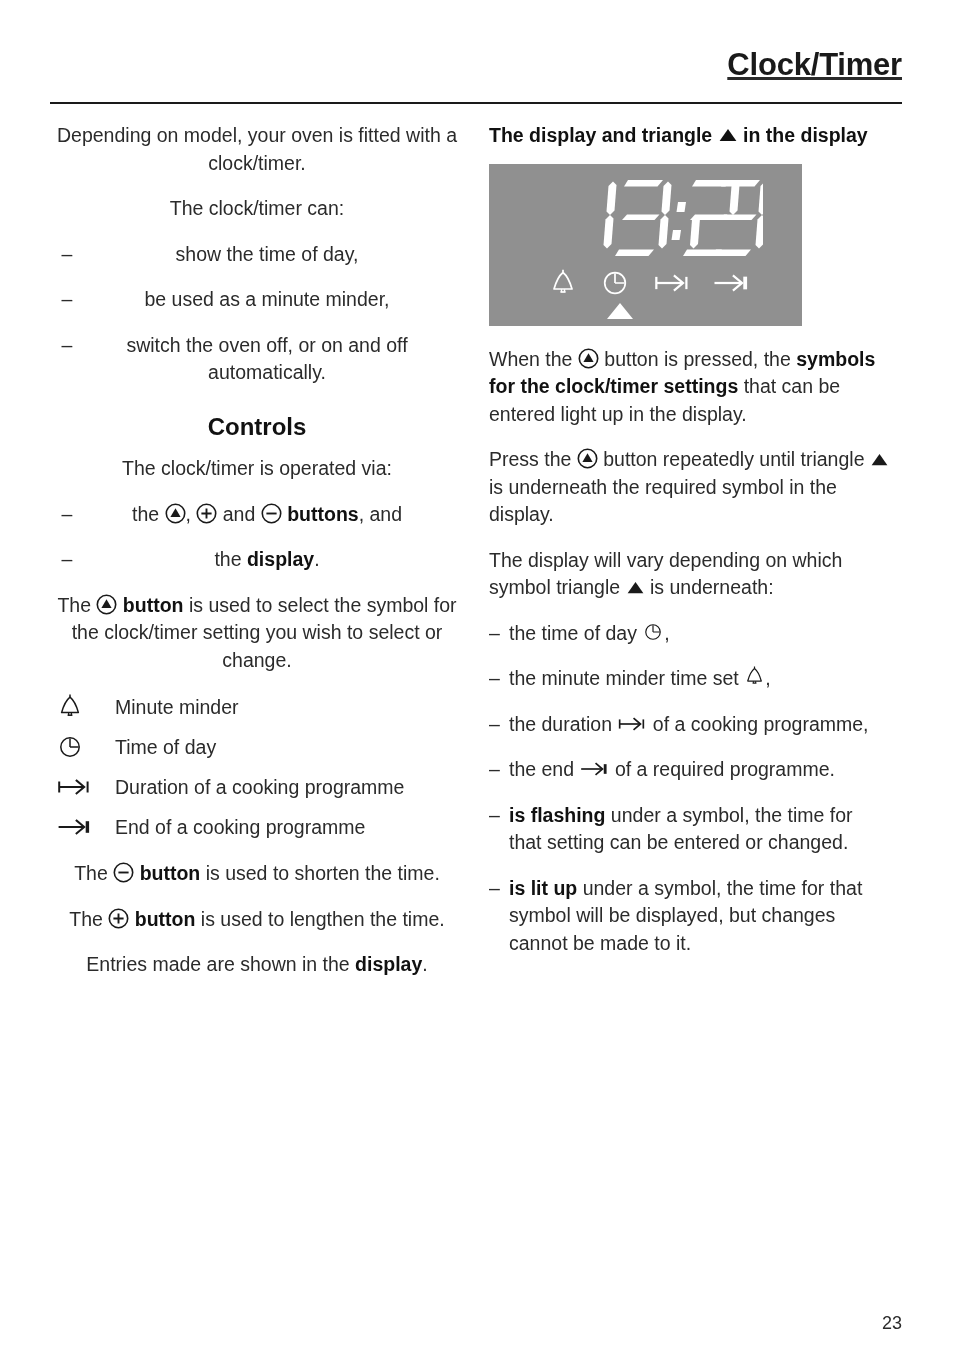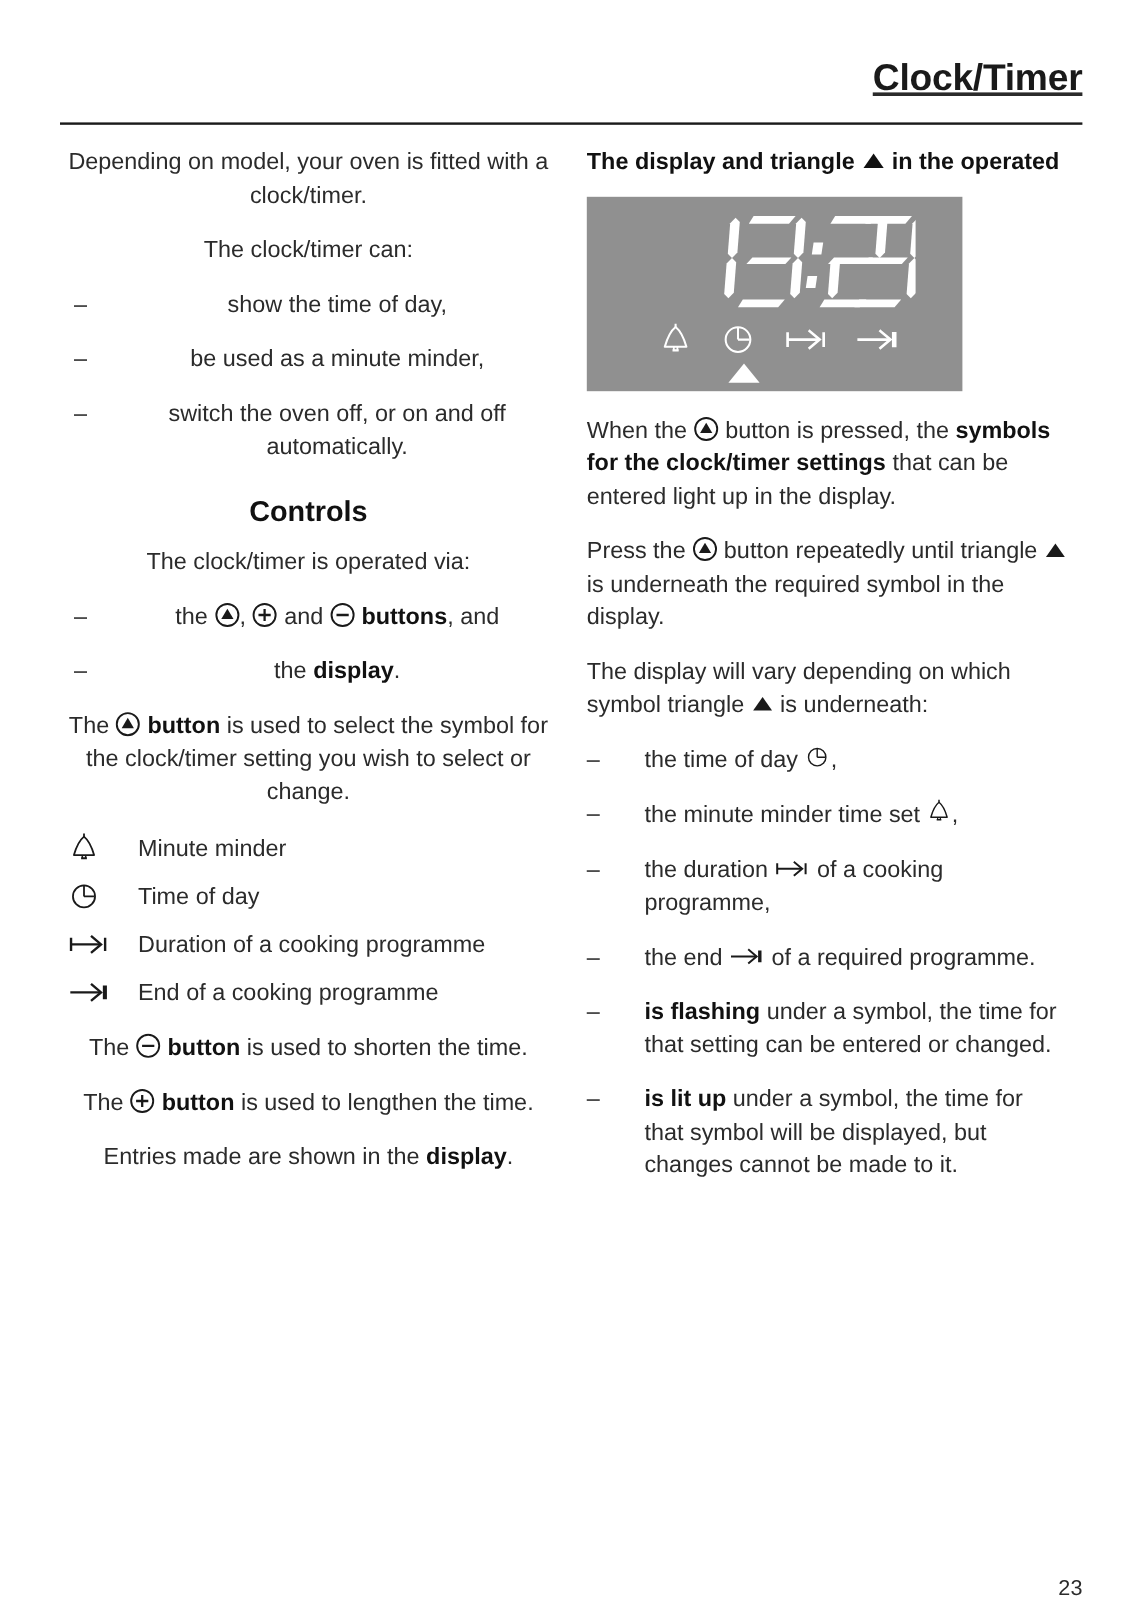--- a/index.html
+++ b/index.html
@@ -83,21 +83,21 @@
     font-size: 19.5px;
     line-height: 27.5px;
     margin: 0 0 18px 0;
     color: #2b2b2b;
   }
   .dash-list li .dash {
     width: 20px;
     flex: 0 0 20px;
     color: #2b2b2b;
   }
-  .dash-list li .txt { flex: 1 1 auto; margin-left: 28px; }
+  .dash-list li .txt { flex: 1 1 auto; }
   b, strong { font-weight: bold; color: #111; }
 
   
   .legend { margin: 2px 0 18px 0; }
   .legend-row {
     display: flex;
     align-items: center;
     min-height: 30px;
     margin-bottom: 10px;
   }
@@ -274,21 +274,21 @@
         </svg></span> <b>button</b><span> is used to lengthen the time.</span></p>
 
   <p class="body"><span>Entries made are shown in the </span><b>display</b><span>.</span></p>
 
 </div>
 
 <div class="col col-right">
 
   <h3 class="subsection-right"><span>The display and triangle </span><span class="icn icn-tri-solid"><svg width="20" height="16" viewBox="0 0 20 16">
           <path d="M10 2 L18.4 14 L1.6 14 Z" fill="#111"></path>
-        </svg></span><span> in the operated</span></h3>
+        </svg></span><span> in the display</span></h3>
 
   <div class="display-panel">
     <div class="display-digits">
       <svg width="180" height="92" viewBox="0 0 180 92">
         <g fill="#ffffff">
 
           <polygon points="25.5,12 30,7.5 33.5,11 31.5,36.5 27,41 23.5,37.5"></polygon>
           <polygon points="22.5,45.5 27,41 30.5,44.5 28.5,70 24,74.5 20.5,71"></polygon>
 
           <polygon points="45,6 80,6 74.5,12.5 41,12.5"></polygon>

